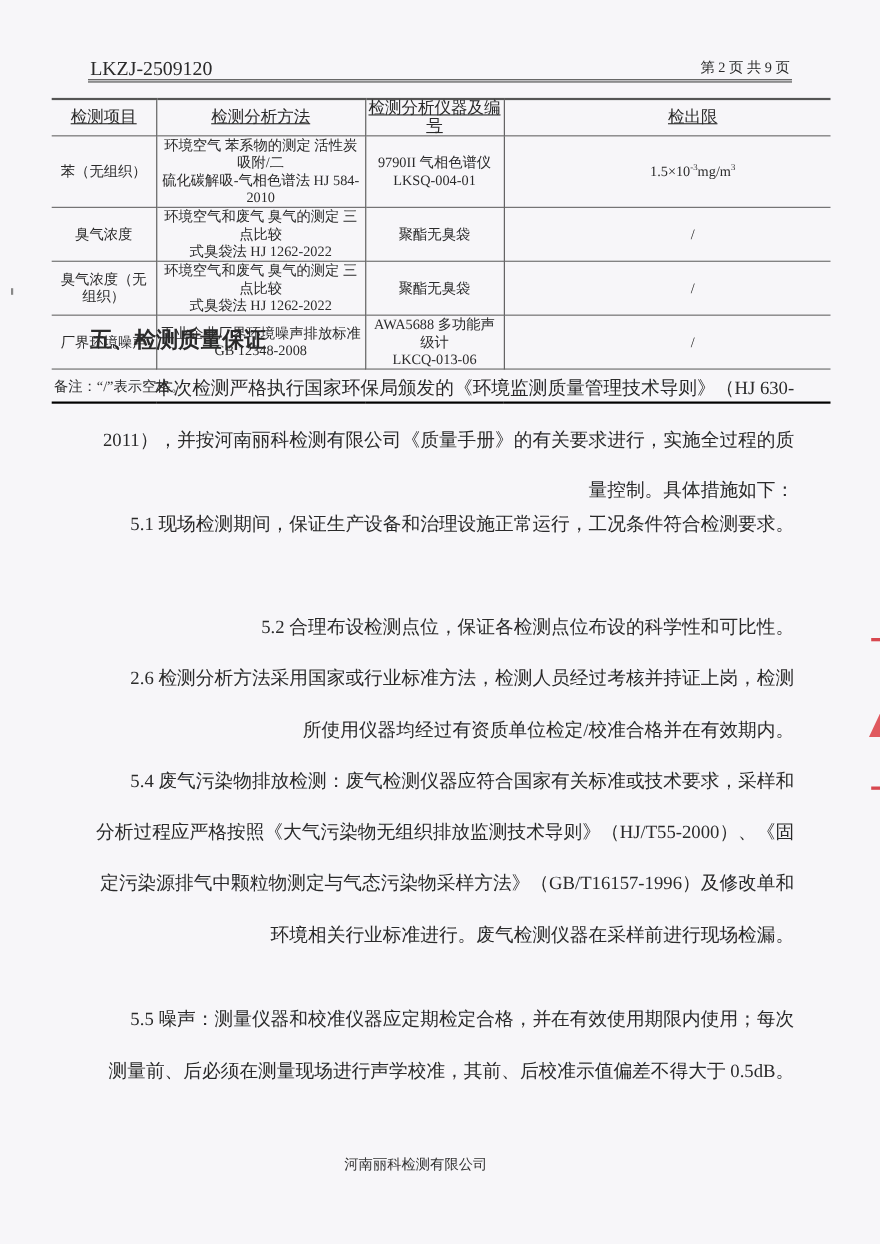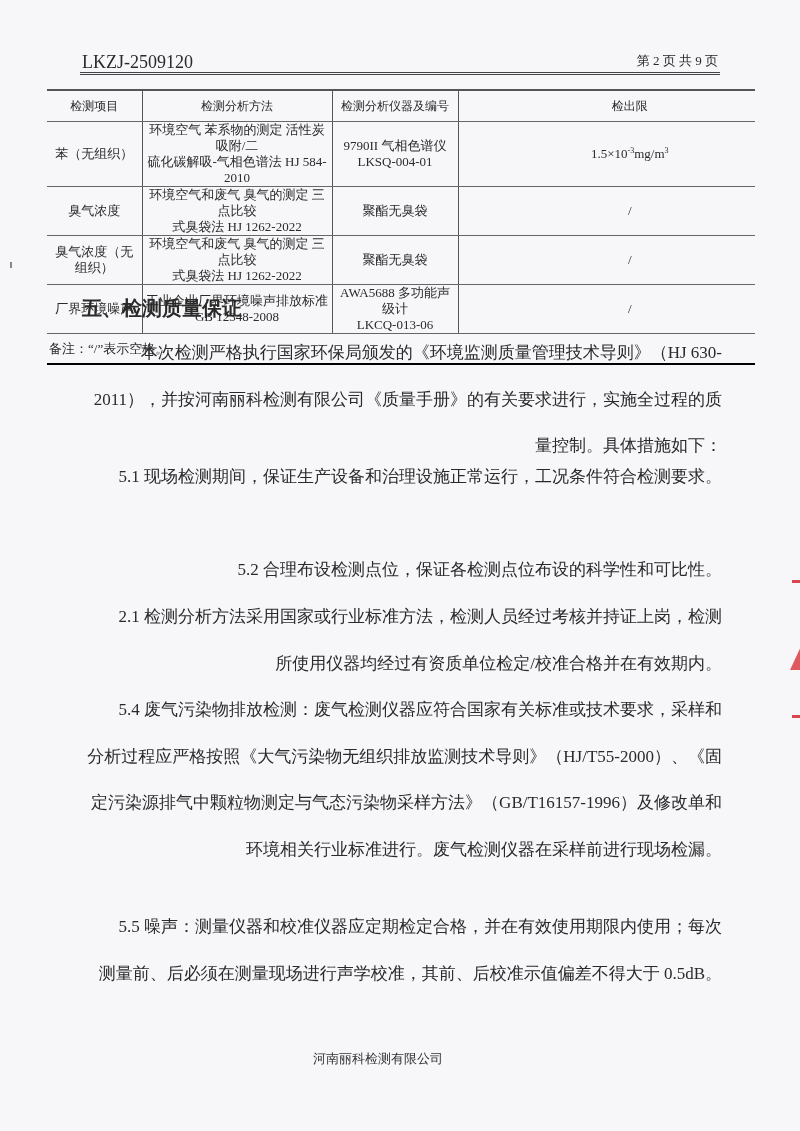--- a/index.html
+++ b/index.html
@@ -5,21 +5,21 @@
   html, body { margin:0; padding:0; }
   body { width:800px; height:1131px; background:#f7f6f9; position:relative; overflow:hidden;
          font-family:"DejaVu Serif","Liberation Serif",serif; color:#2a2a2a; }
   .hdr-left { position:absolute; left:82px; top:52px; font-size:18px; font-family:"Liberation Serif",serif; }
   .hdr-right { position:absolute; right:82px; top:52px; font-size:13px; font-family:"Liberation Serif",serif; }
   .hdr-line { position:absolute; left:80px; right:80px; top:72px; border-top:3px double #444; height:0; }
   table.t { position:absolute; left:47px; top:89px; width:708px; border-collapse:collapse;
             font-size:13px; font-family:"Liberation Serif","DejaVu Serif",serif; }
   table.t td, table.t th { border-left:1px solid #555; border-right:1px solid #555; border-bottom:1px solid #666;
             text-align:center; vertical-align:middle; padding:0 2px; line-height:16px; font-weight:normal; }
-  table.t tr:first-child th { border-top:2px solid #555; height:30px; font-size:12px; }
+  table.t tr:first-child th { border-top:2px solid #555; height:30px; font-size:15px;text-decoration:underline; }
   table.t td:first-child, table.t th:first-child { border-left:none; }
   table.t td:last-child, table.t th:last-child { border-right:none;padding-left:48px; }
   table.t tr.r td { height:32px; }
   table.t tr.note td { text-align:left; border-left:none; border-right:none; border-bottom:2px solid #000000; height:29px; padding-left:2px; }
   sup { font-size:8px; line-height:0; }
   .sec { position:absolute; left:82px; top:295px; font-size:20px; font-weight:bold; font-family:Liberation Mono, monospace; }
   .body { position:absolute; left:82px; width:640px; font-size:17px; line-height:46.5px; font-family:"Liberation Serif","DejaVu Serif",serif;text-align:right; }
   .body p { margin:0; text-indent:36px; }
   .p0 { top:330px; } .p1 { top:454px; } .p2 { top:547px; } .p3 { top:594px; } .p4 { top:641px; } .p5 { top:904px; }
   .footer { position:absolute; left:0; width:756px; top:1050px; text-align:center; font-size:13px; font-family:"DejaVu Sans","Liberation Sans",sans-serif; color:#333; }
@@ -103,21 +103,21 @@
 <div class="body p0">
     <p>本次检测严格执行国家环保局颁发的《环境监测质量管理技术导则》（HJ 630-2011），并按河南丽科检测有限公司《质量手册》的有关要求进行，实施全过程的质量控制。具体措施如下：</p>
   </div>
 <div class="body p1">
     <p>5.1 现场检测期间，保证生产设备和治理设施正常运行，工况条件符合检测要求。</p>
   </div>
 <div class="body p2">
     <p>5.2 合理布设检测点位，保证各检测点位布设的科学性和可比性。</p>
   </div>
 <div class="body p3" style="top:594px">
-    <p>2.1 检测分析方法采用国家或行业标准方法，检测人员经过考核并持证上岗，检测所使用仪器均经过有资质单位检定/校准合格并在有效期内。</p>
+    <p>2.6 检测分析方法采用国家或行业标准方法，检测人员经过考核并持证上岗，检测所使用仪器均经过有资质单位检定/校准合格并在有效期内。</p>
   </div>
 <div class="body p4" style="top:687px">
     <p>5.4 废气污染物排放检测：废气检测仪器应符合国家有关标准或技术要求，采样和分析过程应严格按照《大气污染物无组织排放监测技术导则》（HJ/T55-2000）、《固定污染源排气中颗粒物测定与气态污染物采样方法》（GB/T16157-1996）及修改单和环境相关行业标准进行。废气检测仪器在采样前进行现场检漏。</p>
   </div>
 <div class="body p5">
     <p>5.5 噪声：测量仪器和校准仪器应定期检定合格，并在有效使用期限内使用；每次测量前、后必须在测量现场进行声学校准，其前、后校准示值偏差不得大于 0.5dB。</p>
   </div>
 
 <div class="footer">河南丽科检测有限公司</div>
 

